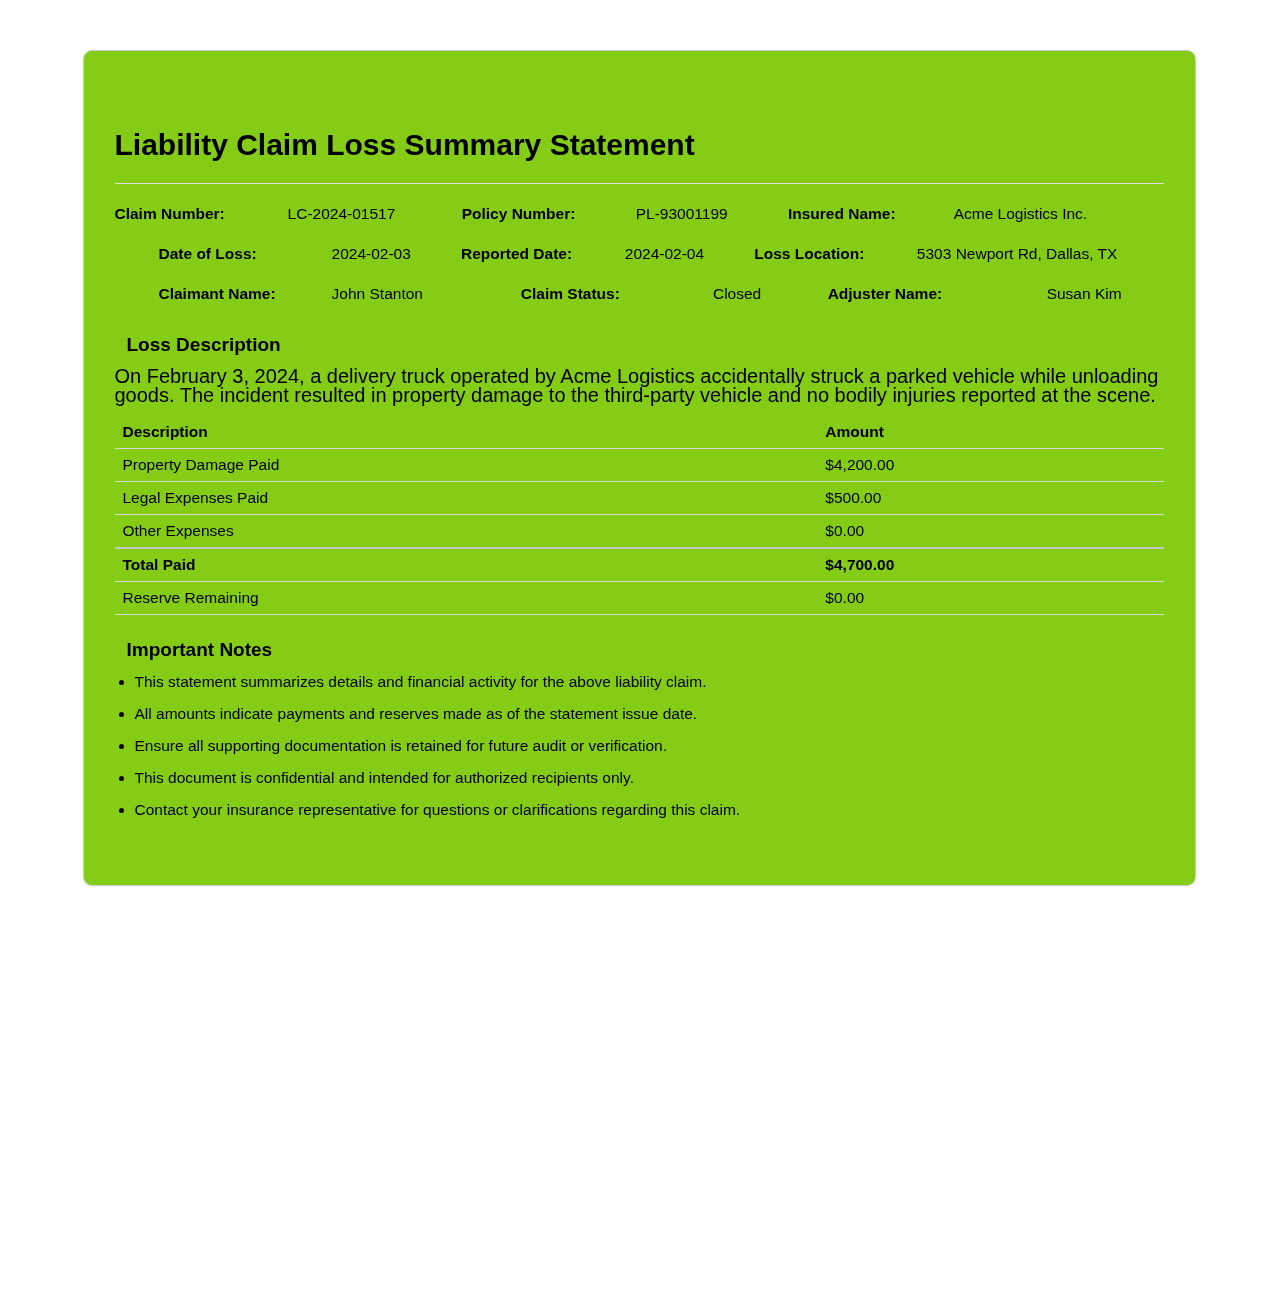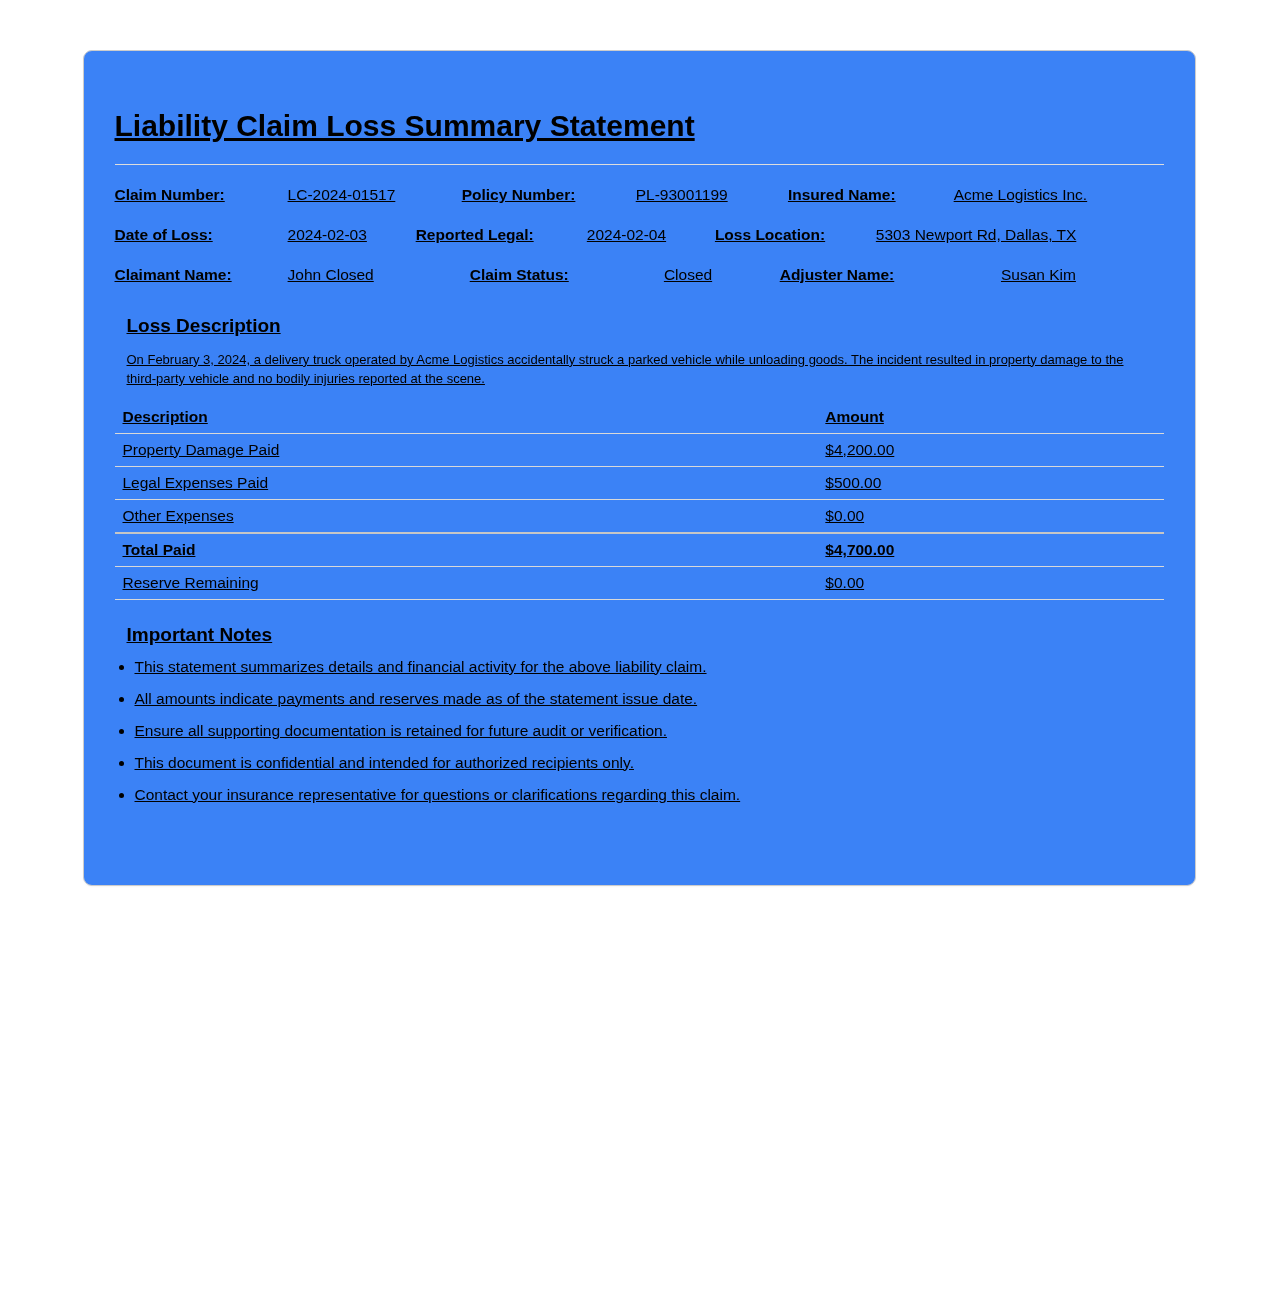--- a/index.html
+++ b/index.html
@@ -12,67 +12,66 @@
   }
   body {
     width: 1278px;
     min-height: 1300px;
     font-size: 15.5px;
   }
   .card {
     width: 1113px;
     min-height: 836px;
     margin: 50px auto 0 auto;
-    background: #3b82f6;
+    background: #84cc16;
     border: 1px solid #cccccc;
     border-radius: 9px;
-    padding: 29px 31px 46px 31px;
+    padding: 48px 31px 46px 31px;
     box-shadow: 0 1px 2px rgba(0,0,0,0.04);
-    text-decoration: underline;
   }
   h1.doc-title {
     font-size: 30px;
     font-weight: bold;
     margin: 28px 0 0 0;
     line-height: 1.2;
   }
   hr.title-divider {
     border: none;
     border-top: 1px solid #dddddd;
     margin: 20px 0 14px 0;
   }
   .details { width: 100%; }
   .detail-row {
     display: table;
     width: 100%;
     table-layout: auto;
   }
-  .detail-row + .detail-row { margin-top: 8px; }
+  .detail-row + .detail-row { margin-top: 8px; margin-left: 44px; }
   .detail-cell {
     display: table-cell;
     vertical-align: top;
     padding: 7px 0;
   }
   .detail-cell.lbl {
     font-weight: bold;
     white-space: nowrap;
     padding-right: 12px;
   }
   .detail-cell.first { width: 16.5%; }
   .detail-cell.val { padding-right: 18px; }
   h2.section-heading {
     font-size: 19px;
     font-weight: bold;
     margin: 24px 0 10px 12px;
     line-height: 1.2;
   }
   p.loss-text {
-    margin: 12px;
+    margin: 0;
     line-height: 19.5px;
-    font-size: 13px;
+    font-size: 20px;
   }
   table.fin-table {
     width: 100%;
     border-collapse: collapse;
     margin-top: 10px;
     font-size: 15.5px;
   }
   table.fin-table th, table.fin-table td {
     text-align: left;
     font-weight: normal;
@@ -109,29 +108,29 @@
       <div class="detail-cell val">LC-2024-01517</div>
       <div class="detail-cell lbl">Policy Number:</div>
       <div class="detail-cell val">PL-93001199</div>
       <div class="detail-cell lbl">Insured Name:</div>
       <div class="detail-cell val">Acme Logistics Inc.</div>
     </div>
 
     <div class="detail-row">
       <div class="detail-cell lbl first">Date of Loss:</div>
       <div class="detail-cell val">2024-02-03</div>
-      <div class="detail-cell lbl">Reported Legal:</div>
+      <div class="detail-cell lbl">Reported Date:</div>
       <div class="detail-cell val">2024-02-04</div>
       <div class="detail-cell lbl">Loss Location:</div>
       <div class="detail-cell val">5303 Newport Rd, Dallas, TX</div>
     </div>
 
     <div class="detail-row">
       <div class="detail-cell lbl first">Claimant Name:</div>
-      <div class="detail-cell val">John Closed</div>
+      <div class="detail-cell val">John Stanton</div>
       <div class="detail-cell lbl">Claim Status:</div>
       <div class="detail-cell val">Closed</div>
       <div class="detail-cell lbl">Adjuster Name:</div>
       <div class="detail-cell val">Susan Kim</div>
     </div>
 
   </div>
 
   <h2 class="section-heading">Loss Description</h2>
   <p class="loss-text">On February 3, 2024, a delivery truck operated by Acme Logistics accidentally struck a parked vehicle while unloading goods. The incident resulted in property damage to the third-party vehicle and no bodily injuries reported at the scene.</p>

